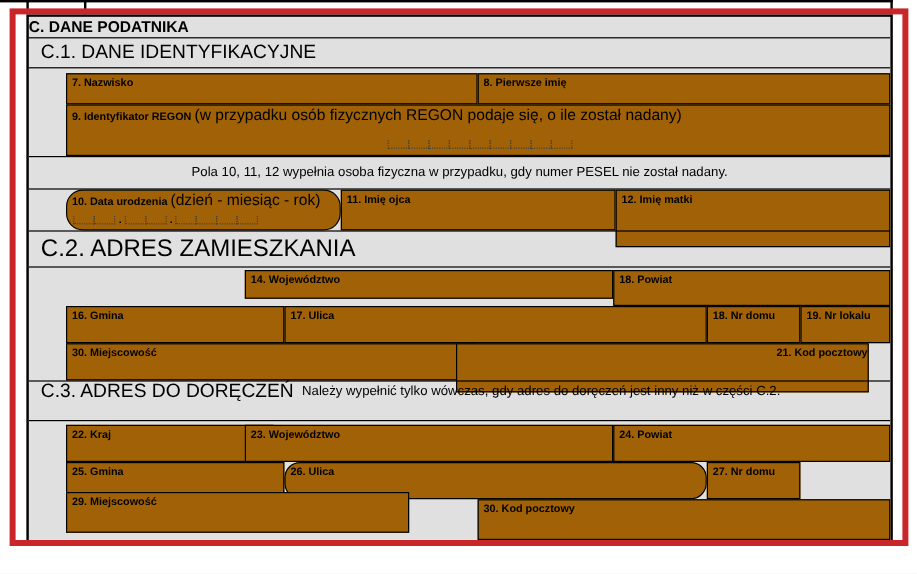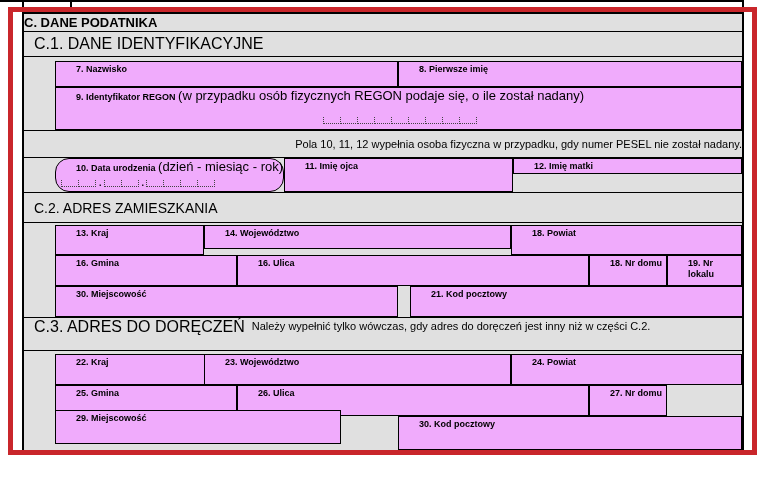--- a/index.html
+++ b/index.html
@@ -12,28 +12,28 @@
     border:5px solid #c9262b;box-sizing:border-box;z-index:10;pointer-events:none;}
   
   #form-box{position:absolute;left:22px;top:12px;width:722px;height:440px;
     border:2px solid #000;box-sizing:border-box;background:#e0e0e0;overflow:hidden;}
   .band{position:absolute;left:0;width:718px;box-sizing:border-box;}
   .band-c{top:0;height:18px;border-bottom:1px solid #000;display:flex;align-items:center;
     font-size:13px;font-weight:bold;}
   .band-c1{top:18px;height:25px;border-bottom:1px solid #000;display:flex;align-items:center;
     padding-left:10px;font-size:16px;}
   .band-note{top:116px;height:28px;border-top:1px solid #000;border-bottom:1px solid #000;
-    display:flex;align-items:center;justify-content:flex-end;font-size:11px;}
+    display:flex;align-items:center;justify-content:center;font-size:11px;}
   .band-c2{top:178px;height:31px;border-top:1px solid #000;border-bottom:1px solid #000;
-    display:flex;align-items:center;padding-left:10px;font-size:14px;}
+    display:flex;align-items:center;padding-left:10px;font-size:20px;}
   .band-c3{top:303px;height:34px;border-top:1px solid #000;border-bottom:1px solid #000;
     display:flex;align-items:baseline;padding-left:10px;font-size:16px;}
   .band-c3 .small-note{font-size:11px;margin-left:7px;position:relative;top:-2px;}
-  .fbox{position:absolute;background:#f0abfc;border:1px solid #000;box-sizing:border-box;
-    padding:2px 0 0 20px;font-size:9px;line-height:11px;}
+  .fbox{position:absolute;background:#a16207;border:1px solid #000;box-sizing:border-box;
+    padding:2px 0 0 4px;font-size:9px;line-height:11px;}
   .flabel{font-weight:bold;}
   .fhint{font-weight:normal;font-size:13px;}
   
   .ruler{position:absolute;display:flex;align-items:flex-end;}
   .rcell{width:18px;height:7px;border-left:1px dotted #444;border-right:1px dotted #444;
     border-bottom:1px dotted #444;margin-left:-1px;box-sizing:border-box;}
   .rsep{font-size:9px;line-height:7px;padding:0 3px;font-weight:bold;}
 </style>
 </head>
 <body>
@@ -93,55 +93,52 @@
         <span class="rsep">.</span>
         <div class="rcell"></div>
           <div class="rcell"></div>
           <div class="rcell"></div>
           <div class="rcell"></div>
       </div>
     </div>
     <div class="fbox" style="left:260px;top:144px;width:229px;height:34px;">
       <span class="flabel">11. Imię ojca</span>
     </div>
-    <div class="fbox" style="left:489px;top:144px;width:229px;height:16px;">
+    <div class="fbox" style="left:489px;top:144px;width:229px;height:48px;">
       <span class="flabel">12. Imię matki</span>
     </div>
 
     <div class="band band-c2">
       <span>C.2. ADRES ZAMIESZKANIA</span>
     </div>
 
-    <div class="fbox" style="left:31px;top:211px;width:149px;height:30px;">
-      <span class="flabel">13. Kraj</span>
-    </div>
     <div class="fbox" style="left:180px;top:211px;width:307px;height:24px;">
       <span class="flabel">14. Województwo</span>
     </div>
     <div class="fbox" style="left:487px;top:211px;width:231px;height:30px;">
       <span class="flabel">18. Powiat</span>
     </div>
 
     <div class="fbox" style="left:31px;top:241px;width:182px;height:31px;">
       <span class="flabel">16. Gmina</span>
     </div>
     <div class="fbox" style="left:213px;top:241px;width:352px;height:31px;">
-      <span class="flabel">16. Ulica</span>
+      <span class="flabel">17. Ulica</span>
     </div>
     <div class="fbox" style="left:565px;top:241px;width:78px;height:31px;">
       <span class="flabel">18. Nr domu</span>
     </div>
     <div class="fbox" style="left:643px;top:241px;width:75px;height:31px;">
       <span class="flabel">19. Nr lokalu</span>
     </div>
 
     <div class="fbox" style="left:31px;top:272px;width:343px;height:31px;">
       <span class="flabel">30. Miejscowość</span>
     </div>
-    <div class="fbox" style="left:386px;top:272px;width:344px;height:31px;">
+    <div class="fbox" style="left:356px;top:272px;width:344px;height:41px;text-align:right;">
       <span class="flabel">21. Kod pocztowy</span>
     </div>
 
     <div class="band band-c3">
       <span>C.3. ADRES DO DORĘCZEŃ</span>
       <span class="small-note">Należy wypełnić tylko wówczas, gdy adres do doręczeń jest inny niż w części C.2.</span>
     </div>
 
     <div class="fbox" style="left:31px;top:340px;width:173px;height:31px;">
       <span class="flabel">22. Kraj</span>
@@ -149,21 +146,21 @@
     <div class="fbox" style="left:180px;top:340px;width:307px;height:31px;">
       <span class="flabel">23. Województwo</span>
     </div>
     <div class="fbox" style="left:487px;top:340px;width:231px;height:31px;">
       <span class="flabel">24. Powiat</span>
     </div>
 
     <div class="fbox" style="left:31px;top:371px;width:182px;height:31px;">
       <span class="flabel">25. Gmina</span>
     </div>
-    <div class="fbox" style="left:213px;top:371px;width:352px;height:31px;">
+    <div class="fbox" style="left:213px;top:371px;width:352px;height:31px;border-radius:13px;">
       <span class="flabel">26. Ulica</span>
     </div>
     <div class="fbox" style="left:565px;top:371px;width:78px;height:31px;">
       <span class="flabel">27. Nr domu</span>
     </div>
     <div class="fbox" style="left:643px;top:371px;width:75px;height:31px;margin-top:32px;">
       <span class="flabel">28. Nr lokalu</span>
     </div>
 
     <div class="fbox" style="left:31px;top:396px;width:286px;height:34px;">

